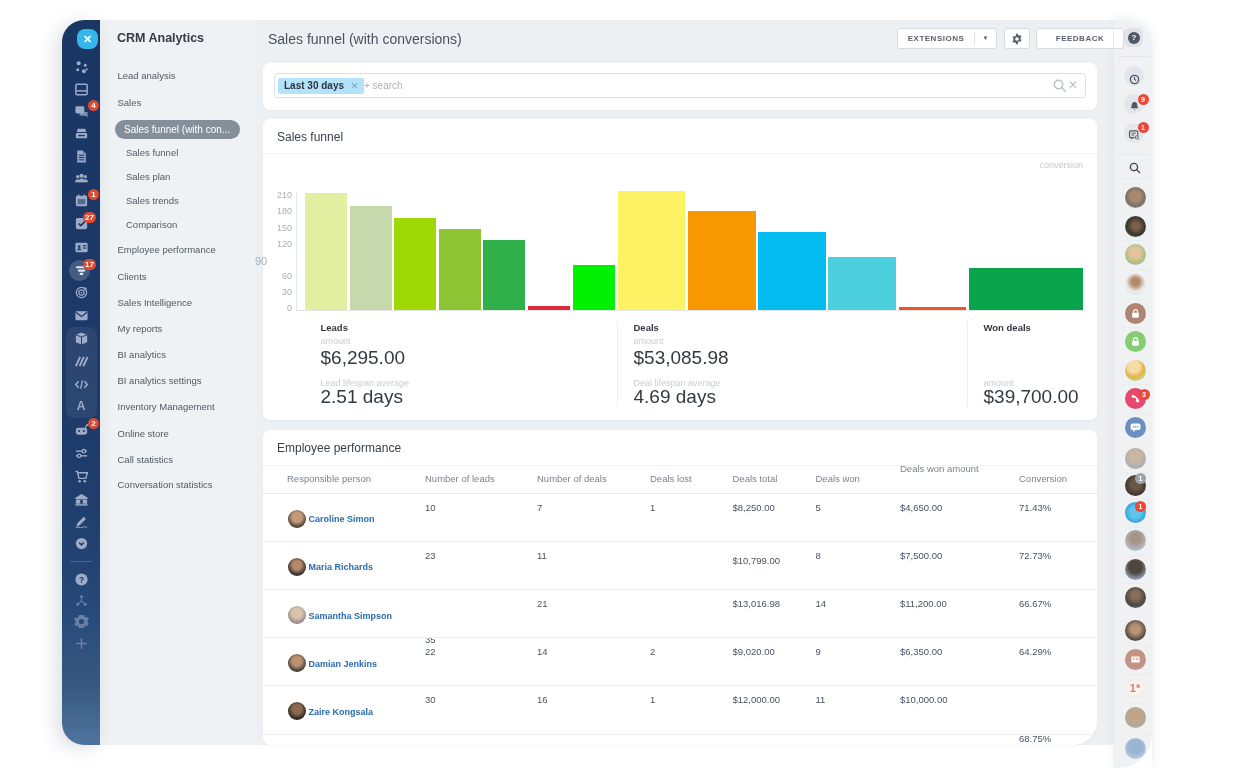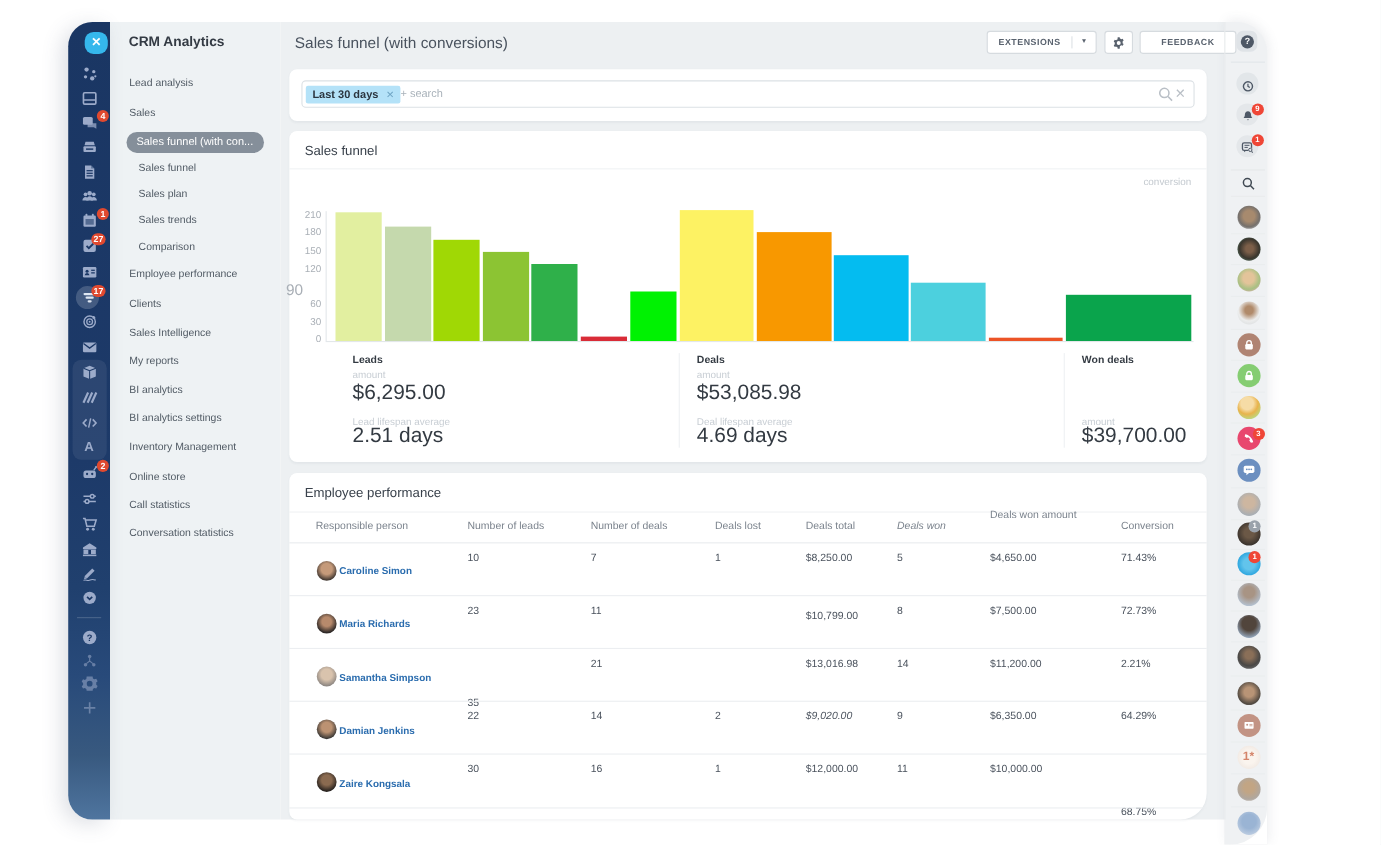--- a/index.html
+++ b/index.html
@@ -320,21 +320,21 @@
     <div class="abs" style="left: 572.5px; top: 265.4px; width: 42.5px; height: 44.6px; background: rgb(0, 242, 2);"></div>
     <div class="abs" style="left: 617.5px; top: 190.8px; width: 67.5px; height: 119.2px; background: rgb(253, 242, 99);"></div>
     <div class="abs" style="left: 687.5px; top: 211.4px; width: 68px; height: 98.6px; background: rgb(248, 152, 0);"></div>
     <div class="abs" style="left: 757.5px; top: 232px; width: 68.5px; height: 78px; background: rgb(4, 188, 240);"></div>
     <div class="abs" style="left: 828px; top: 256.5px; width: 68px; height: 53.5px; background: rgb(76, 208, 222);"></div>
     <div class="abs" style="left: 898.5px; top: 306.7px; width: 67.5px; height: 3.3px; background: rgb(236, 83, 38);"></div>
     <div class="abs" style="left: 968.5px; top: 268.2px; width: 114.5px; height: 41.8px; background: rgb(10, 164, 76);"></div>
     <div class="abs" style="left: 262px; top: 303px; width: 30px; text-align: right; font-size: 9px; color: rgb(169, 175, 182);">0</div>
     <div class="abs" style="left: 262px; top: 286.9px; width: 30px; text-align: right; font-size: 9px; color: rgb(169, 175, 182);">30</div>
     <div class="abs" style="left: 262px; top: 270.8px; width: 30px; text-align: right; font-size: 9px; color: rgb(169, 175, 182);">60</div>
-    <div class="abs" style="left: 260px; top: 254.7px; width: 30px; text-align: left; font-size: 14px; color: rgb(169, 175, 182);">90</div>
+    <div class="abs" style="left: 246px; top: 254.7px; width: 30px; text-align: center; font-size: 11px; color: rgb(169, 175, 182);">90</div>
     <div class="abs" style="left: 262px; top: 238.6px; width: 30px; text-align: right; font-size: 9px; color: rgb(169, 175, 182);">120</div>
     <div class="abs" style="left: 262px; top: 222.5px; width: 30px; text-align: right; font-size: 9px; color: rgb(169, 175, 182);">150</div>
     <div class="abs" style="left: 262px; top: 206.4px; width: 30px; text-align: right; font-size: 9px; color: rgb(169, 175, 182);">180</div>
     <div class="abs" style="left: 262px; top: 190.3px; width: 30px; text-align: right; font-size: 9px; color: rgb(169, 175, 182);">210</div>
     <div class="abs" style="left: 296px; top: 192px; width: 1px; height: 118px; background: rgb(227, 231, 234);"></div>
     <div class="abs" style="left: 296px; top: 310px; width: 789px; height: 1px; background: rgb(227, 231, 234);"></div>
     <div class="abs bold-s" style="left: 320.5px; top: 321.5px;">Leads</div>
     <div class="abs gray-s" style="left: 320.5px; top: 335.5px;">amount</div>
     <div class="abs big-s" style="left: 320.5px; top: 347px;">$6,295.00</div>
     <div class="abs gray-s" style="left: 320.5px; top: 377.5px;">Lead lifespan average</div>
@@ -347,21 +347,21 @@
     <div class="abs bold-s" style="left: 983.5px; top: 321.5px;">Won deals</div>
     <div class="abs gray-s" style="left: 983.5px; top: 377.5px;">amount</div>
     <div class="abs big-s" style="left: 983.5px; top: 386px;">$39,700.00</div>
     <div class="abs" style="left: 616.5px; top: 321px; width: 1px; height: 86px; background: rgb(238, 240, 243);"></div>
     <div class="abs" style="left: 966.5px; top: 321px; width: 1px; height: 86px; background: rgb(238, 240, 243);"></div>
     <div class="abs th" style="left: 287px; top: 472.5px;">Responsible person</div>
     <div class="abs th" style="left: 425px; top: 472.5px;">Number of leads</div>
     <div class="abs th" style="left: 537px; top: 472.5px;">Number of deals</div>
     <div class="abs th" style="left: 650px; top: 472.5px;">Deals lost</div>
     <div class="abs th" style="left: 732.5px; top: 472.5px;">Deals total</div>
-    <div class="abs th" style="left: 815.5px; top: 472.5px; font-style: italic;">Deals won</div>
+    <div class="abs th" style="left: 815.5px; top: 472.5px;">Deals won</div>
     <div class="abs th" style="left: 900px; top: 463px;">Deals won amount</div>
     <div class="abs th" style="left: 1019px; top: 472.5px;">Conversion</div>
     <div class="abs" style="left: 263px; top: 492.5px; width: 834px; height: 1px; background: rgb(232, 235, 238);"></div>
     <div class="abs td" style="left: 425px; top: 501.6px;">10</div>
     <div class="abs td" style="left: 537px; top: 501.6px;">7</div>
     <div class="abs td" style="left: 650px; top: 501.6px;">1</div>
     <div class="abs td" style="left: 732.5px; top: 501.6px;">$8,250.00</div>
     <div class="abs td" style="left: 815.5px; top: 501.6px;">5</div>
     <div class="abs td" style="left: 900px; top: 501.6px;">$4,650.00</div>
     <div class="abs td" style="left: 1019px; top: 501.6px;">71.43%</div>
@@ -375,28 +375,28 @@
     <div class="abs td" style="left: 900px; top: 549.8px;">$7,500.00</div>
     <div class="abs td" style="left: 1019px; top: 549.8px;">72.73%</div>
     <div class="abs avatar" style="left: 287.5px; top: 557.8px; background: radial-gradient(circle at 50% 40%, rgb(183, 138, 108) 30%, rgb(47, 42, 40) 70%);"></div>
     <div class="abs tname" style="left: 308.5px; top: 562.3px;">Maria Richards</div>
     <div class="abs rline" style="left: 263px; top: 589px;"></div>
     <div class="abs td" style="left: 425px; top: 598px; margin-top: 36px;">35</div>
     <div class="abs td" style="left: 537px; top: 598px;">21</div>
     <div class="abs td" style="left: 732.5px; top: 598px;">$13,016.98</div>
     <div class="abs td" style="left: 815.5px; top: 598px;">14</div>
     <div class="abs td" style="left: 900px; top: 598px;">$11,200.00</div>
-    <div class="abs td" style="left: 1019px; top: 598px;">2.21%</div>
+    <div class="abs td" style="left: 1019px; top: 598px;">66.67%</div>
     <div class="abs avatar" style="left: 287.5px; top: 606px; background: radial-gradient(circle at 50% 40%, rgb(217, 195, 173) 35%, rgb(138, 132, 128) 75%);"></div>
     <div class="abs tname" style="left: 308.5px; top: 610.5px;">Samantha Simpson</div>
     <div class="abs rline" style="left: 263px; top: 637.2px;"></div>
     <div class="abs td" style="left: 425px; top: 646.2px;">22</div>
     <div class="abs td" style="left: 537px; top: 646.2px;">14</div>
     <div class="abs td" style="left: 650px; top: 646.2px;">2</div>
-    <div class="abs td" style="left: 732.5px; top: 646.2px; font-style: italic;">$9,020.00</div>
+    <div class="abs td" style="left: 732.5px; top: 646.2px;">$9,020.00</div>
     <div class="abs td" style="left: 815.5px; top: 646.2px;">9</div>
     <div class="abs td" style="left: 900px; top: 646.2px;">$6,350.00</div>
     <div class="abs td" style="left: 1019px; top: 646.2px;">64.29%</div>
     <div class="abs avatar" style="left: 287.5px; top: 654.2px; background: radial-gradient(circle at 50% 40%, rgb(188, 146, 114) 32%, rgb(60, 57, 54) 72%);"></div>
     <div class="abs tname" style="left: 308.5px; top: 658.7px;">Damian Jenkins</div>
     <div class="abs rline" style="left: 263px; top: 685.4px;"></div>
     <div class="abs td" style="left: 425px; top: 694.4px;">30</div>
     <div class="abs td" style="left: 537px; top: 694.4px;">16</div>
     <div class="abs td" style="left: 650px; top: 694.4px;">1</div>
     <div class="abs td" style="left: 732.5px; top: 694.4px;">$12,000.00</div>

